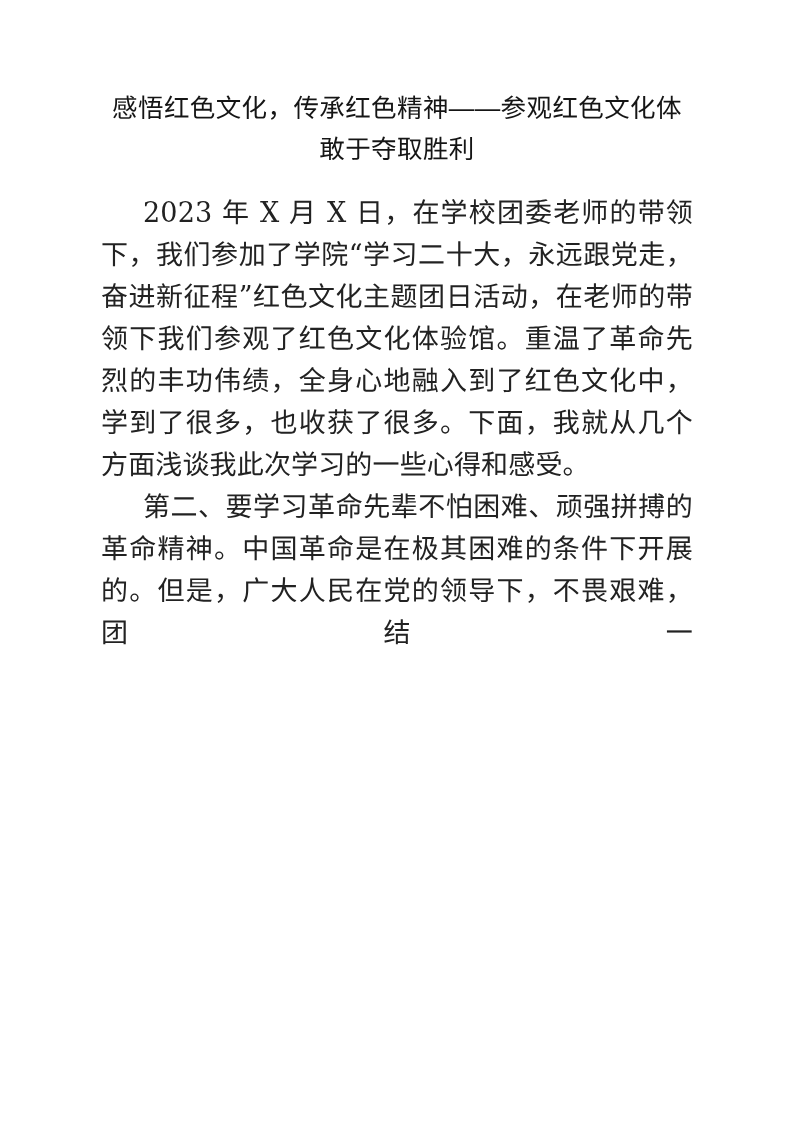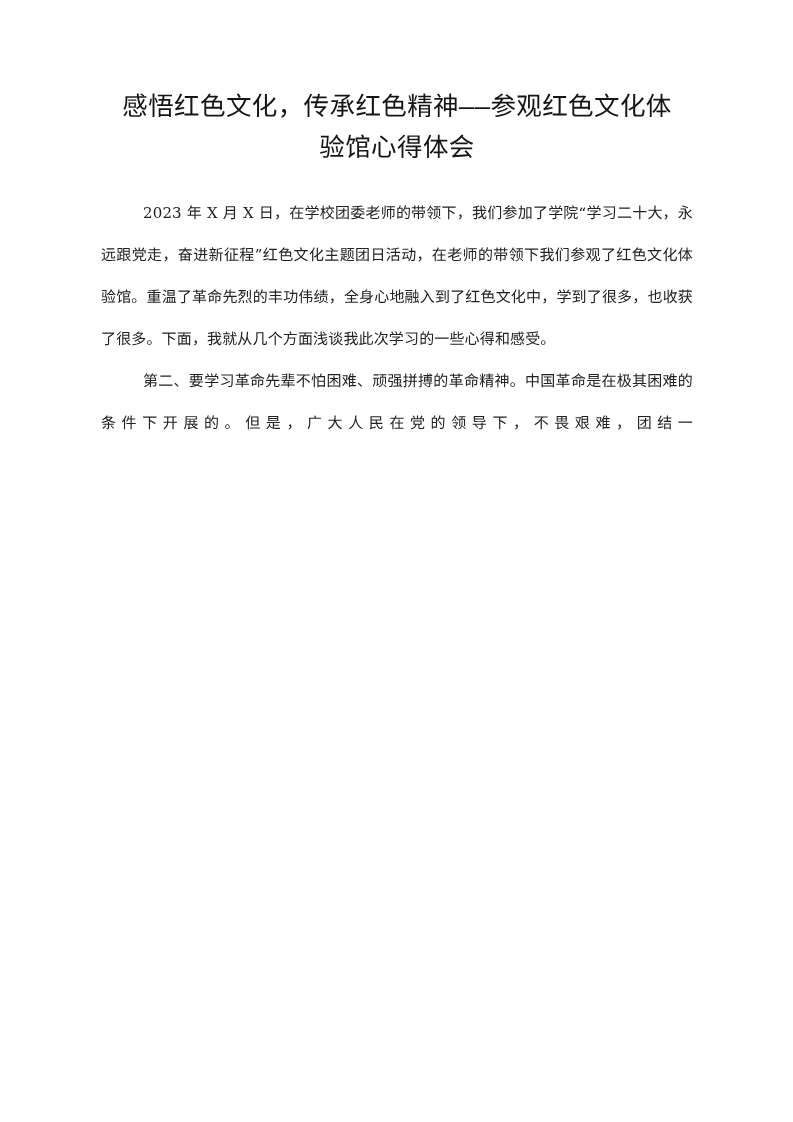--- a/index.html
+++ b/index.html
@@ -23,33 +23,33 @@
     background: #ffffff;
     box-sizing: border-box;
   }
   .doc-body {
     position: absolute;
     left: 101px;
     top: 88px;
     width: 592px;
   }
   .doc-title {
-    font-family: Liberation Mono, monospace;
+    font-family: Liberation Sans, sans-serif;
     font-size: 25.5px;
     line-height: 41px;
     text-align: center;
     letter-spacing: 0.4px;
     color: #151515;
     margin: 0 0 22px 0;
     font-weight: 400;
     text-indent: 0;
   }
   .doc-para {
     font-family: "DejaVu Serif", "Liberation Serif", serif;
-    font-size: 15px;
+    font-size: 27px;
     line-height: 42px;
     color: #222222;
     margin: 0;
     text-align: justify;
     text-justify: inter-character;
     text-align-last: left;
     text-indent: 42px;
     letter-spacing: 0.15px;
     word-break: break-all;
     hyphens: none;
@@ -64,21 +64,21 @@
 </style>
 </head>
 <body>
 
 <div class="page">
 
   <div class="doc-body">
 
     <h1 class="doc-title">
       <span>感悟红色文化，传承红色精神——参观红色文化体</span><br>
-      <span>验馆心得体会</span>
+      <span>敢于夺取胜利</span>
     </h1>
 
     <p class="doc-para">2023 年 X 月 X 日，在学校团委老师的带领下，我们参加了学院“学习二十大，永远跟党走，奋进新征程”红色文化主题团日活动，在老师的带领下我们参观了红色文化体验馆。重温了革命先烈的丰功伟绩，全身心地融入到了红色文化中，学到了很多，也收获了很多。下面，我就从几个方面浅谈我此次学习的一些心得和感受。</p>
 
 
     <p class="doc-para clipped">第二、要学习革命先辈不怕困难、顽强拼搏的革命精神。中国革命是在极其困难的条件下开展的。但是，广大人民在党的领导下，不畏艰难，团结一</p>
 
   </div>
 
 </div>

